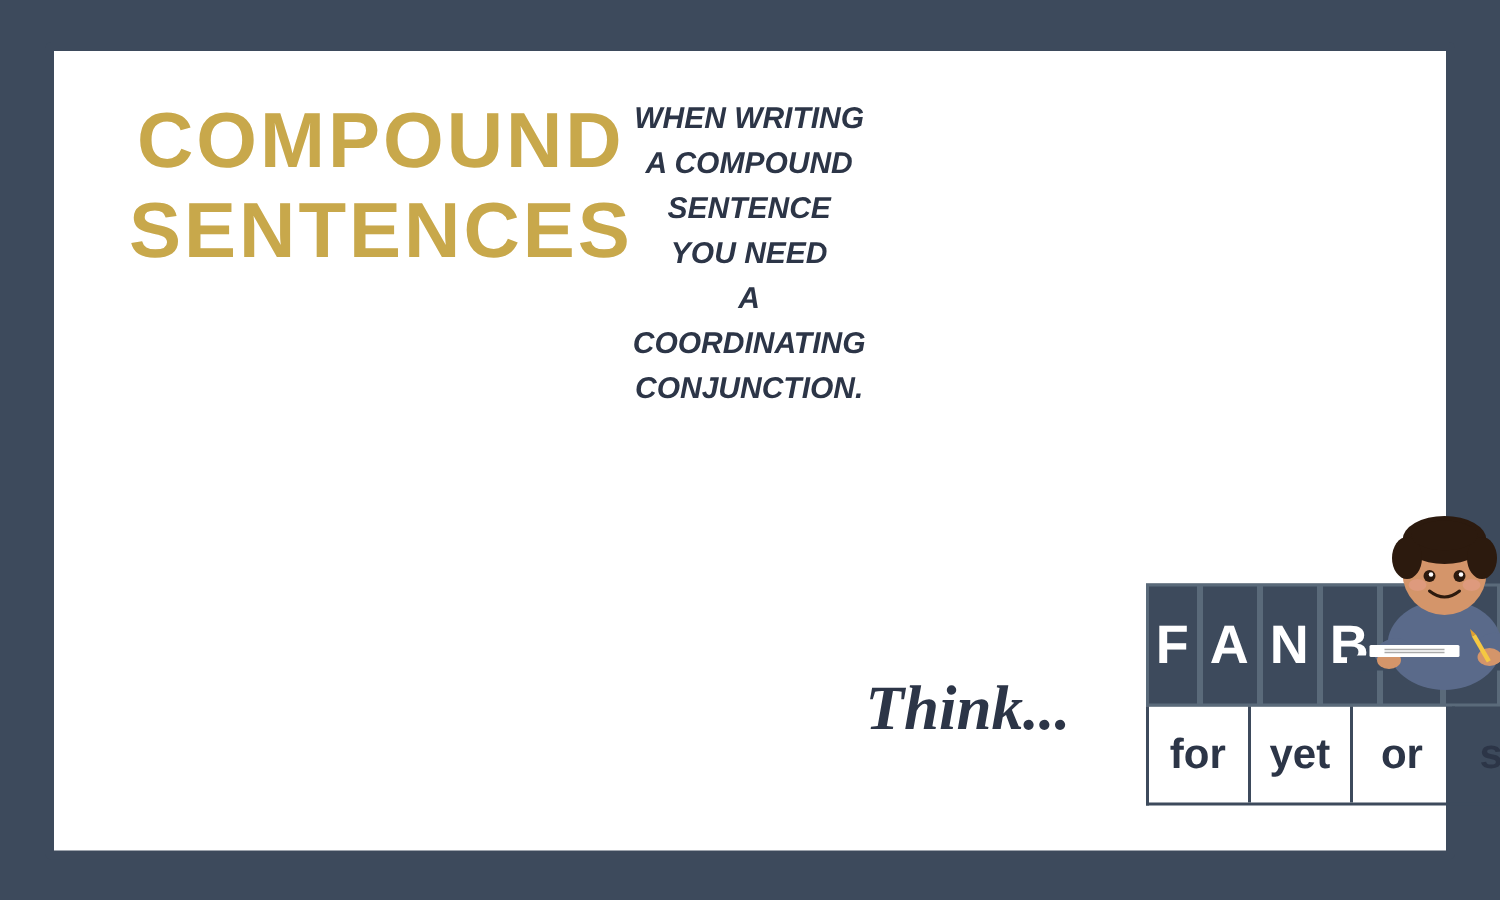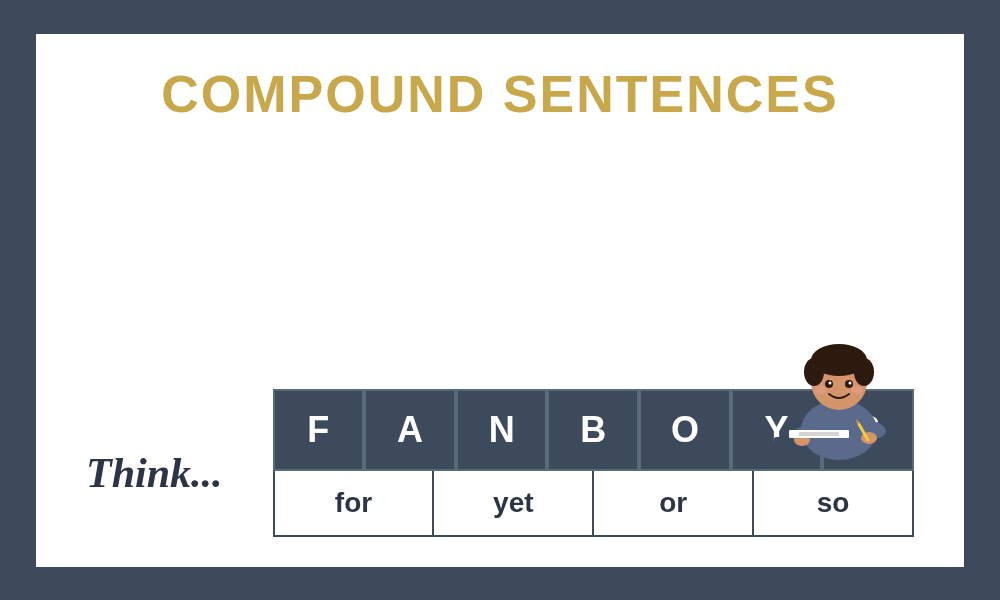--- a/index.html
+++ b/index.html
@@ -16,21 +16,21 @@
 
     .card {
       width: 940px;
       height: 545px;
       background: #ffffff;
       border: 6px solid #3d4a5c;
       border-radius: 4px;
       position: relative;
       padding: 30px 50px 30px 50px;
       display: flex;
-      flex-direction: column;
+      flex-direction: row;
     }
 
     .title {
       text-align: center;
       font-size: 52px;
       font-weight: 900;
       color: #c8a84b;
       letter-spacing: 2px;
       margin-bottom: 20px;
       font-family: Arial Black, Arial, sans-serif;
@@ -121,20 +121,24 @@
     .boy-svg {
       width: 130px;
       height: 160px;
     }
   </style>
 </head>
 <body>
 
 <div class="card">
   <div class="title">COMPOUND SENTENCES</div>
+  <div class="subtitle">
+    <span>WHEN WRITING A COMPOUND SENTENCE YOU NEED</span><br>
+    <span>A COORDINATING CONJUNCTION.</span>
+  </div>
 
   <div class="lower-section">
     <div class="think-label">Think...</div>
 
     <div class="fanboys-container">
       <div class="fanboys-top">
         <div class="cell">F</div>
         <div class="cell">A</div>
         <div class="cell">N</div>
         <div class="cell">B</div>

